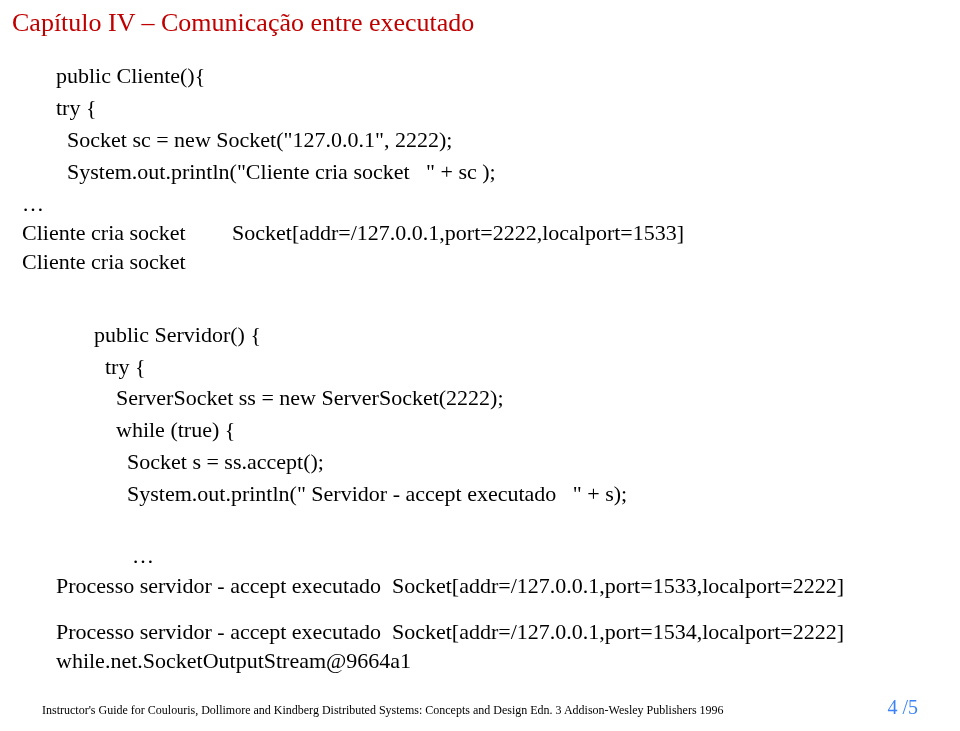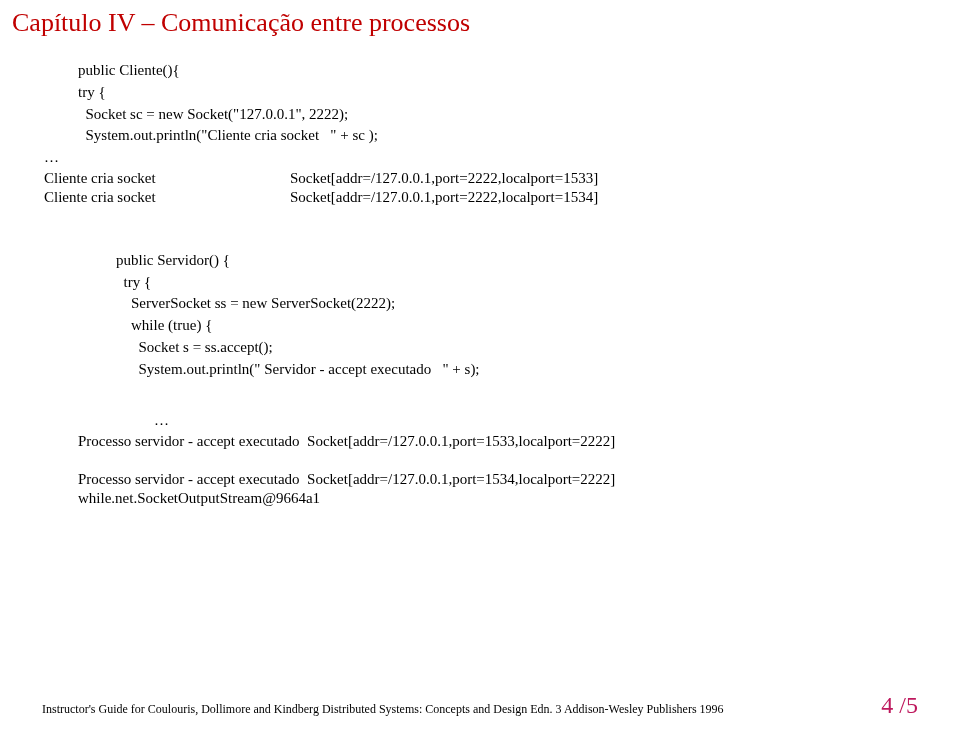--- a/index.html
+++ b/index.html
@@ -13,72 +13,71 @@
       position: relative;
       box-sizing: border-box;
     }
     .heading {
       color: #c00000;
       font-size: 26px;
       padding: 8px 0 22px 12px;
       font-weight: normal;
     }
     .content {
-      padding-left: 64px;
-      font-size: 15px;
+      padding-left: 42px;
+      font-size: 22px;
       line-height: 1.45;
       font-family: Liberation Serif, serif;
     }
     .indent1 { padding-left: 14px; }
     .indent2 { padding-left: 52px; margin-top: 24px; }
     .neg-indent { margin-left: -20px; }
     .lh-output { line-height: 1.3; }
     .gap-sm { height: 6px; }
     .gap-lg { height: 18px; }
-    .row { display: flex; gap: 36px; }
+    .row { display: flex; }
     .row .col-label { width: 210px; }
     .footer {
       position: absolute;
       bottom: 12px;
       left: 42px;
       right: 42px;
       display: flex;
       justify-content: space-between;
       align-items: baseline;
       font-size: 12px;
     }
     .footer .page {
-      font-size: 24px;
-      color: #be185d;
+      font-size: 20px;
+      color: #3b82f6;
       text-align: right;
     }
   </style>
 </head>
 <body>
 
-<div class="heading">Capítulo IV – Comunicação entre processos</div>
+<div class="heading">Capítulo IV – Comunicação entre executado</div>
 
 <div class="content">
 
   <div class="indent1">
     <div>public Cliente(){</div>
     <div style="white-space:pre;">try {</div>
     <div style="white-space:pre;">  Socket sc = new Socket("127.0.0.1", 2222);</div>
     <div style="white-space:pre;">  System.out.println("Cliente cria socket   " + sc );</div>
   </div>
   <div class="neg-indent">…</div>
 
   <div class="neg-indent lh-output">
     <div class="row">
       <span class="col-label">Cliente cria socket</span>
       <span>Socket[addr=/127.0.0.1,port=2222,localport=1533]</span>
     </div>
     <div class="row">
       <span class="col-label">Cliente cria socket</span>
-      <span>Socket[addr=/127.0.0.1,port=2222,localport=1534]</span>
     </div>
   </div>
 
   <div class="gap-lg"></div>
 
   <div class="indent2">
     <div>public Servidor() {</div>
     <div style="white-space:pre;">  try {</div>
     <div style="white-space:pre;">    ServerSocket ss = new ServerSocket(2222);</div>
     <div style="white-space:pre;">    while (true) {</div>

